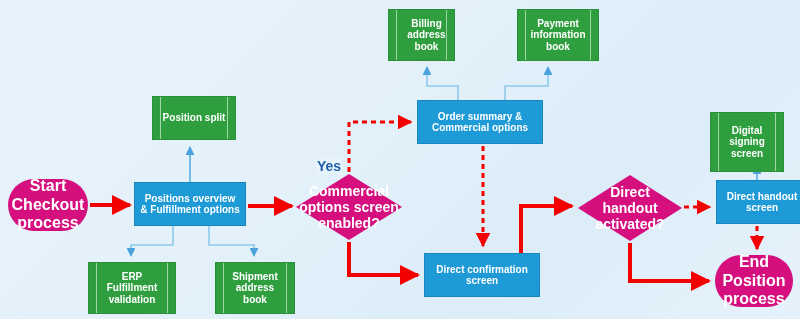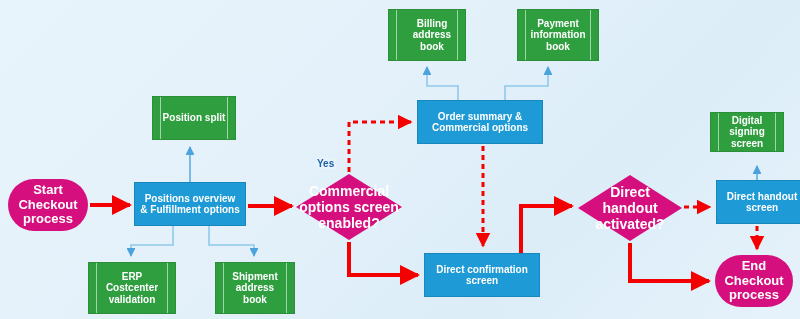--- a/index.html
+++ b/index.html
@@ -41,21 +41,21 @@
   }
   .node .lbl {
     display: block;
     white-space: pre-line;
     padding: 0 3px;
   }
   
   .n-term {
     background: #d50f7e;
     border-radius: 999px;
-    font-size: 13px;
+    font-size: 16px;
   }
   
   .n-screen {
     background: #1e9ad6;
     font-size: 10px;
     border: 1px solid #1787bd;
   }
   
   .n-store {
     background: #2f9e3f;
@@ -81,21 +81,21 @@
   }
   .n-decision .dia {
     position: absolute;
     left: 0; top: 0; right: 0; bottom: 0;
     background: #d50f7e;
     clip-path: polygon(50% 0%, 100% 50%, 50% 100%, 0% 50%);
     z-index: -1;
   }
   .edge-label {
     position: absolute;
-    font-size: 10px;
+    font-size: 14px;
     font-weight: bold;
     color: #1f5fa9;
     background: rgba(232,244,251,0.85);
     padding: 0 1px;
     z-index: 4;
   }
 </style>
 </head>
 <body>
 
@@ -152,21 +152,21 @@
     <span class="lbl">Positions overview
 &amp; Fulfillment options</span>
   </div>
 
   <div class="node n-store" style="left:152px; top:96px; width:84px; height:44px;">
     <span class="lbl">Position split</span>
   </div>
 
   <div class="node n-store" style="left:88px; top:262px; width:88px; height:52px;">
     <span class="lbl">ERP
-Costcenter
+Fulfillment
 validation</span>
   </div>
 
   <div class="node n-store" style="left:215px; top:262px; width:80px; height:52px;">
     <span class="lbl">Shipment
 address
 book</span>
   </div>
 
   <div class="node n-decision" style="left:296px; top:174px; width:106px; height:66px;">
@@ -174,21 +174,21 @@
     <span class="lbl">Commercial
 options screen
 enabled?</span>
   </div>
 
   <div class="node n-screen" style="left:417px; top:100px; width:126px; height:44px;text-align:center;">
     <span class="lbl">Order summary &amp;
 Commercial options</span>
   </div>
 
-  <div class="node n-store" style="left:388px; top:9px; width:78px; height:52px;padding-left:10px;">
+  <div class="node n-store" style="left:388px; top:9px; width:67px; height:52px;padding-left:10px;">
     <span class="lbl">Billing
 address
 book</span>
   </div>
 
   <div class="node n-store" style="left:517px; top:9px; width:82px; height:52px;">
     <span class="lbl">Payment
 information
 book</span>
   </div>
@@ -202,27 +202,27 @@
     <span class="lbl">Direct
 handout
 activated?</span>
   </div>
 
   <div class="node n-screen" style="left:716px; top:180px; width:92px; height:44px;">
     <span class="lbl">Direct handout
 screen</span>
   </div>
 
-  <div class="node n-store" style="left:710px; top:112px; width:74px; height:40px;">
+  <div class="node n-store" style="left:710px; top:112px; width:74px; height:60px;">
     <span class="lbl">Digital
 signing
 screen</span>
   </div>
 
   <div class="node n-term" style="left:715px; top:255px; width:78px; height:52px;">
     <span class="lbl">End
-Checkout
+Position
 process</span>
   </div>
 
   <div class="edge-label" style="left:316px; top:158px;">Yes</div>
 
 </div>
 
 </body></html>

